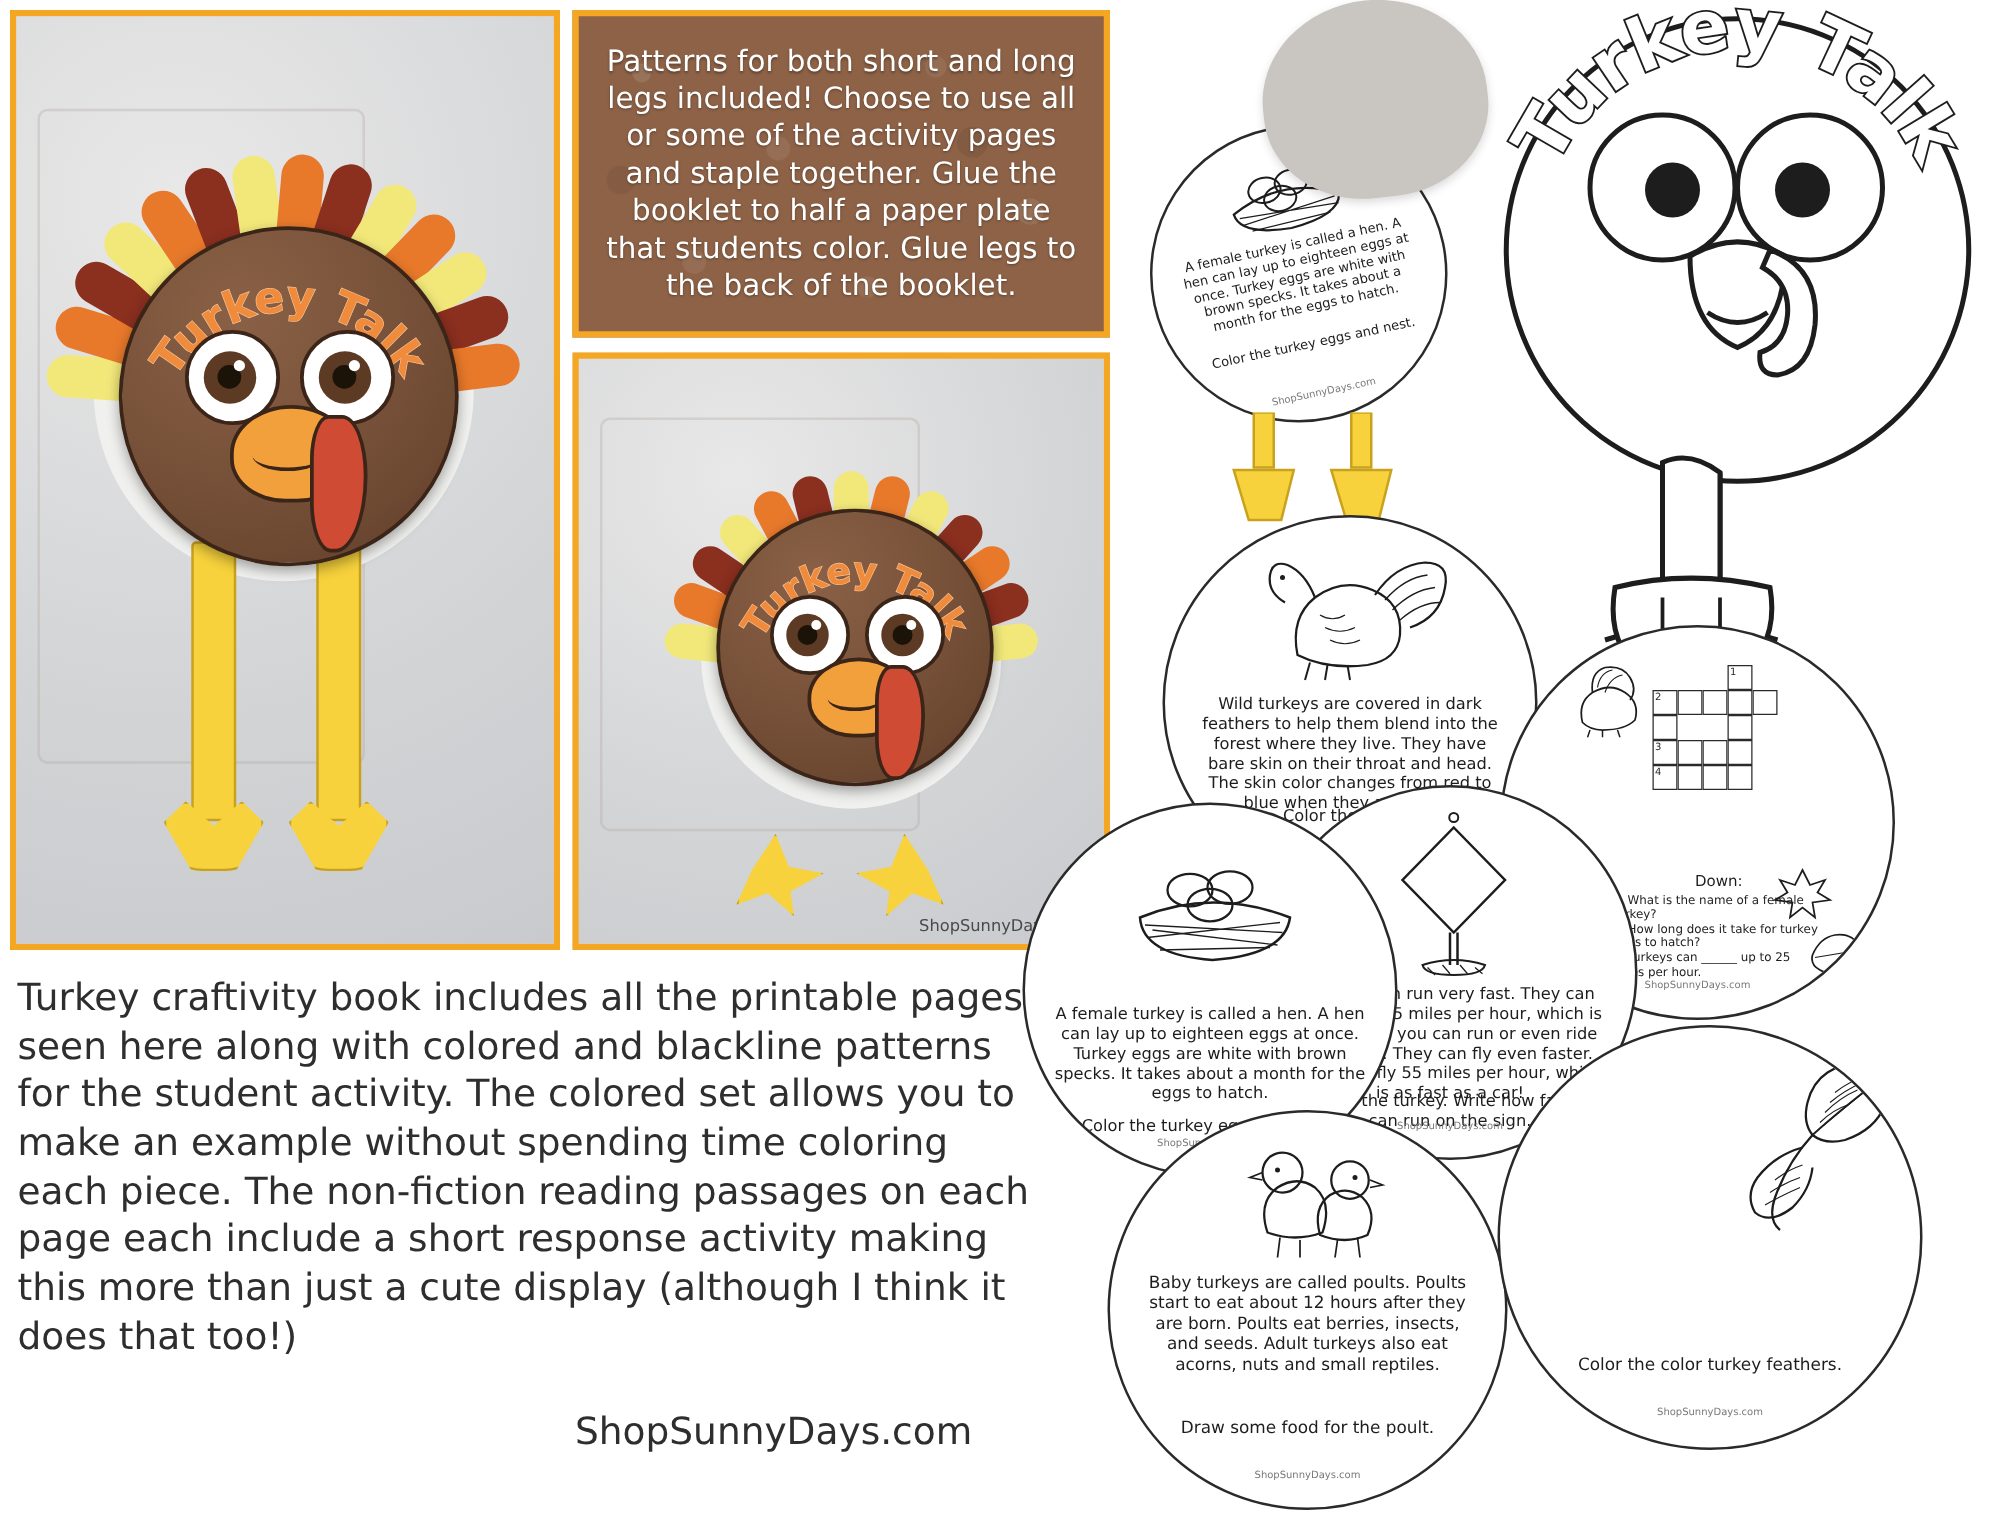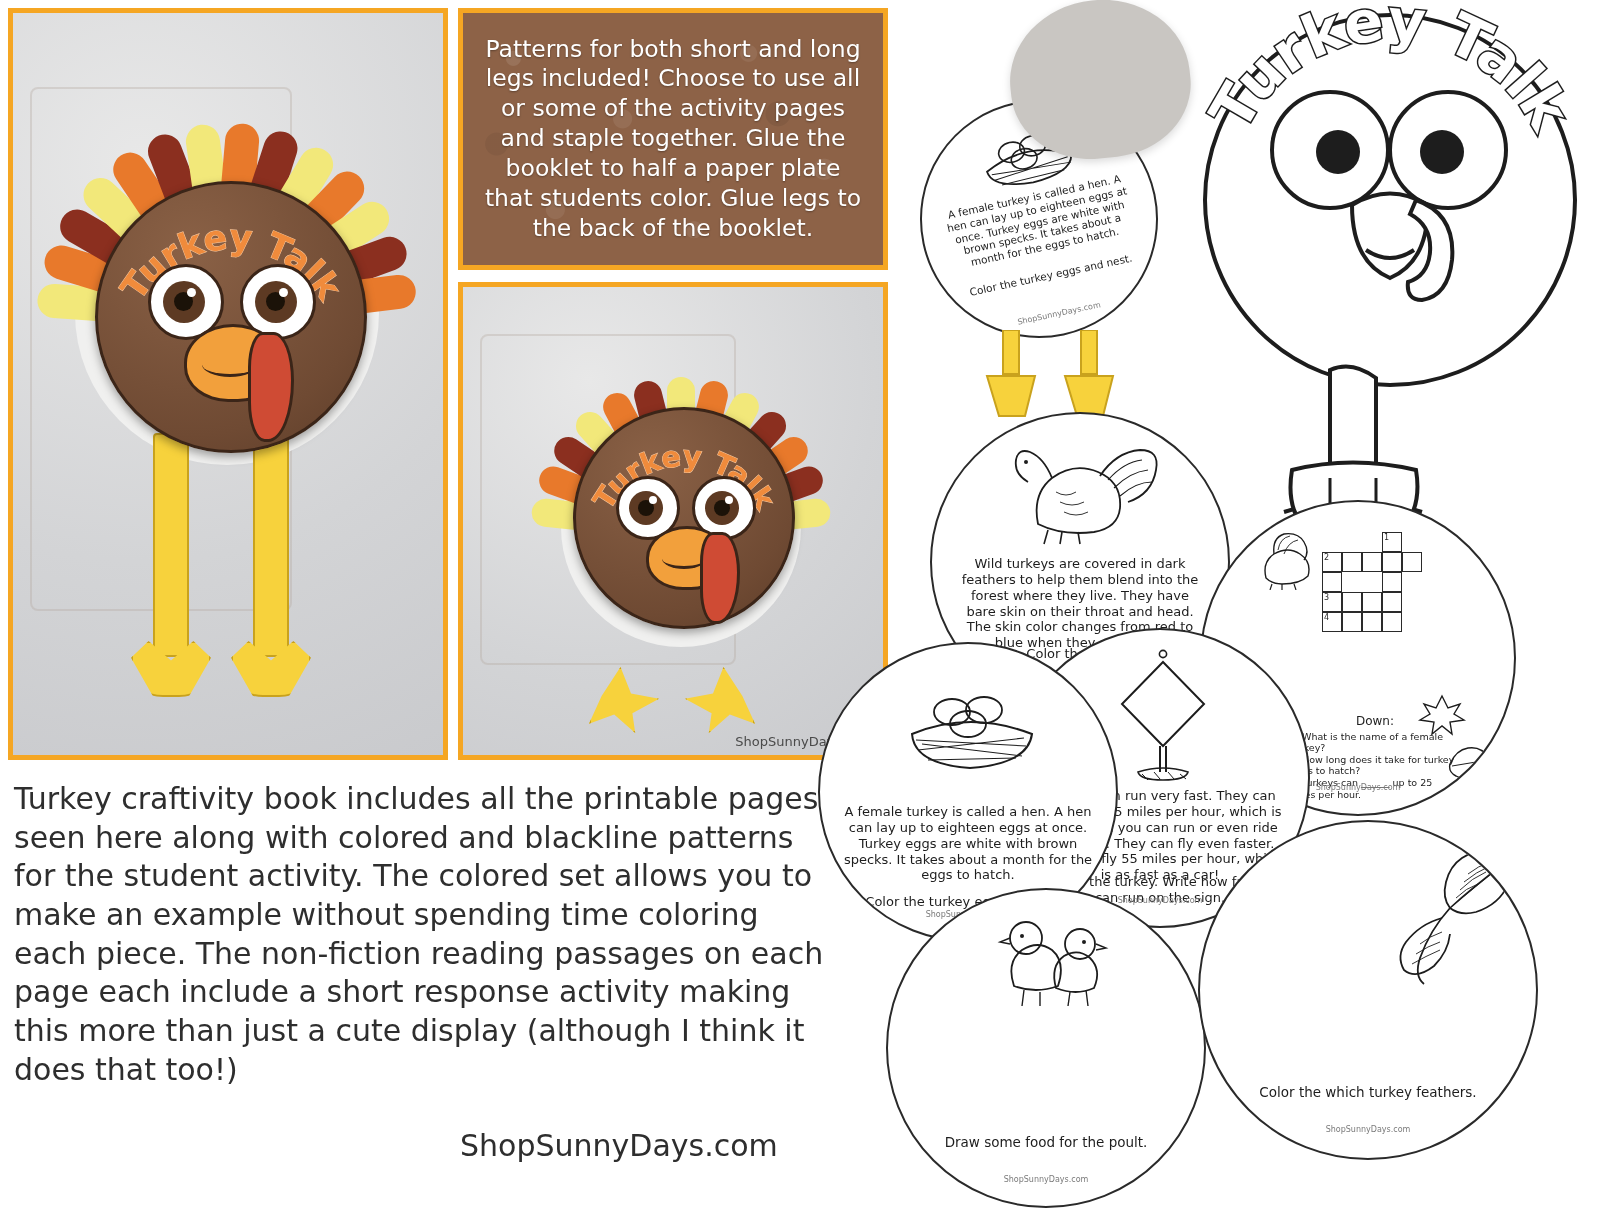--- a/index.html
+++ b/index.html
@@ -493,21 +493,21 @@
     <div class="cw-cell">
         <span class="cw-num">4</span>
       </div>
     <div class="cw-cell"></div>
     <div class="cw-cell"></div>
     <div class="cw-cell"></div>
     <div class="cw-cell blank"></div>
   </div>
 
 
-  <div class="cw-clues" style="left:88px; top:212px; width:170px;">
+  <div class="cw-clues" style="left:88px; top:196px; width:170px;">
     <div class="cw-head">Down:</div>
     <div>1. What is the name of a female turkey?</div>
     <div>2. How long does it take for turkey eggs to hatch?</div>
     <div>3. Turkeys can ______ up to 25 miles per hour.</div>
   </div>
 
   <svg class="bl-svg" style="left:214px; top:190px;" width="52" height="44" viewBox="0 0 52 44">
     <path d="M26,4 L32,16 L44,12 L38,22 L48,28 L34,30 L36,42 L26,34 L16,42 L18,30 L4,28 L14,22 L8,12 L20,16 Z" fill="none" stroke="#1d1d1d" stroke-width="1.4"></path>
   </svg>
   <svg class="bl-svg" style="left:240px; top:238px;" width="54" height="46" viewBox="0 0 54 46">
@@ -552,28 +552,29 @@
     <path d="M30,74 Q22,50 38,38 Q54,28 68,38 Q82,50 74,74 Q52,82 30,74 Z" fill="none" stroke="#1d1d1d" stroke-width="1.8"></path>
     <circle cx="42" cy="26" r="16" fill="none" stroke="#1d1d1d" stroke-width="1.8"></circle>
     <circle cx="38" cy="24" r="2" fill="#1d1d1d"></circle>
     <path d="M26,26 L16,30 L26,32" fill="none" stroke="#1d1d1d" stroke-width="1.4"></path>
     <path d="M72,76 Q66,54 80,44 Q94,36 106,46 Q118,58 110,76 Q92,84 72,76 Z" fill="none" stroke="#1d1d1d" stroke-width="1.8"></path>
     <circle cx="96" cy="32" r="15" fill="none" stroke="#1d1d1d" stroke-width="1.8"></circle>
     <circle cx="100" cy="30" r="2" fill="#1d1d1d"></circle>
     <path d="M112,32 L122,36 L112,38" fill="none" stroke="#1d1d1d" stroke-width="1.4"></path>
     <path d="M40,78 L38,94 M56,80 L56,94 M86,80 L84,94 M102,78 L104,94" stroke="#1d1d1d" stroke-width="1.4"></path>
   </svg>
+  <div class="page-text" style="top:128px; font-size:13.5px;">Baby turkeys are called poults. Poults start to eat about 12 hours after they are born. Poults eat berries, insects, and seeds. Adult turkeys also eat acorns, nuts and small reptiles.</div>
   <div class="page-prompt" style="top:244px; font-size:13.5px;">Draw some food for the poult.</div>
   <div class="mini-wm">ShopSunnyDays.com</div>
 </div>
 
 <div class="page" style="left:1198px; top:820px; width:340px; height:340px;">
   <svg class="bl-svg" style="left:176px; top:16px;" width="150" height="150" viewBox="0 0 150 150">
     <path d="M86,20 Q108,6 126,16 Q140,26 132,46 Q124,66 100,74 Q84,78 74,70 Q66,60 70,44 Q74,28 86,20 Z" fill="none" stroke="#1d1d1d" stroke-width="1.8"></path>
     <path d="M74,70 Q96,50 130,24" stroke="#1d1d1d" stroke-width="1.6"></path>
     <path d="M80,60 q10,-10 22,-14 M84,52 q12,-12 26,-18 M88,44 q12,-10 26,-16 M92,36 q10,-8 22,-12" stroke="#1d1d1d" stroke-width="0.9" fill="none"></path>
     <path d="M74,70 Q54,92 44,120 Q38,138 48,146" fill="none" stroke="#1d1d1d" stroke-width="1.8"></path>
     <path d="M66,80 Q44,86 30,104 Q20,118 28,132 Q40,142 58,128 Q72,114 74,96" fill="none" stroke="#1d1d1d" stroke-width="1.8"></path>
     <path d="M40,116 q12,-8 24,-12 M36,126 q14,-8 28,-14 M44,106 q10,-8 22,-12" stroke="#1d1d1d" stroke-width="0.9" fill="none"></path>
   </svg>
-  <div class="page-prompt" style="top:262px; font-size:13.5px;">Color the which turkey feathers.</div>
+  <div class="page-prompt" style="top:262px; font-size:13.5px;">Color the color turkey feathers.</div>
   <div class="mini-wm">ShopSunnyDays.com</div>
 </div>
 
 </body></html>

